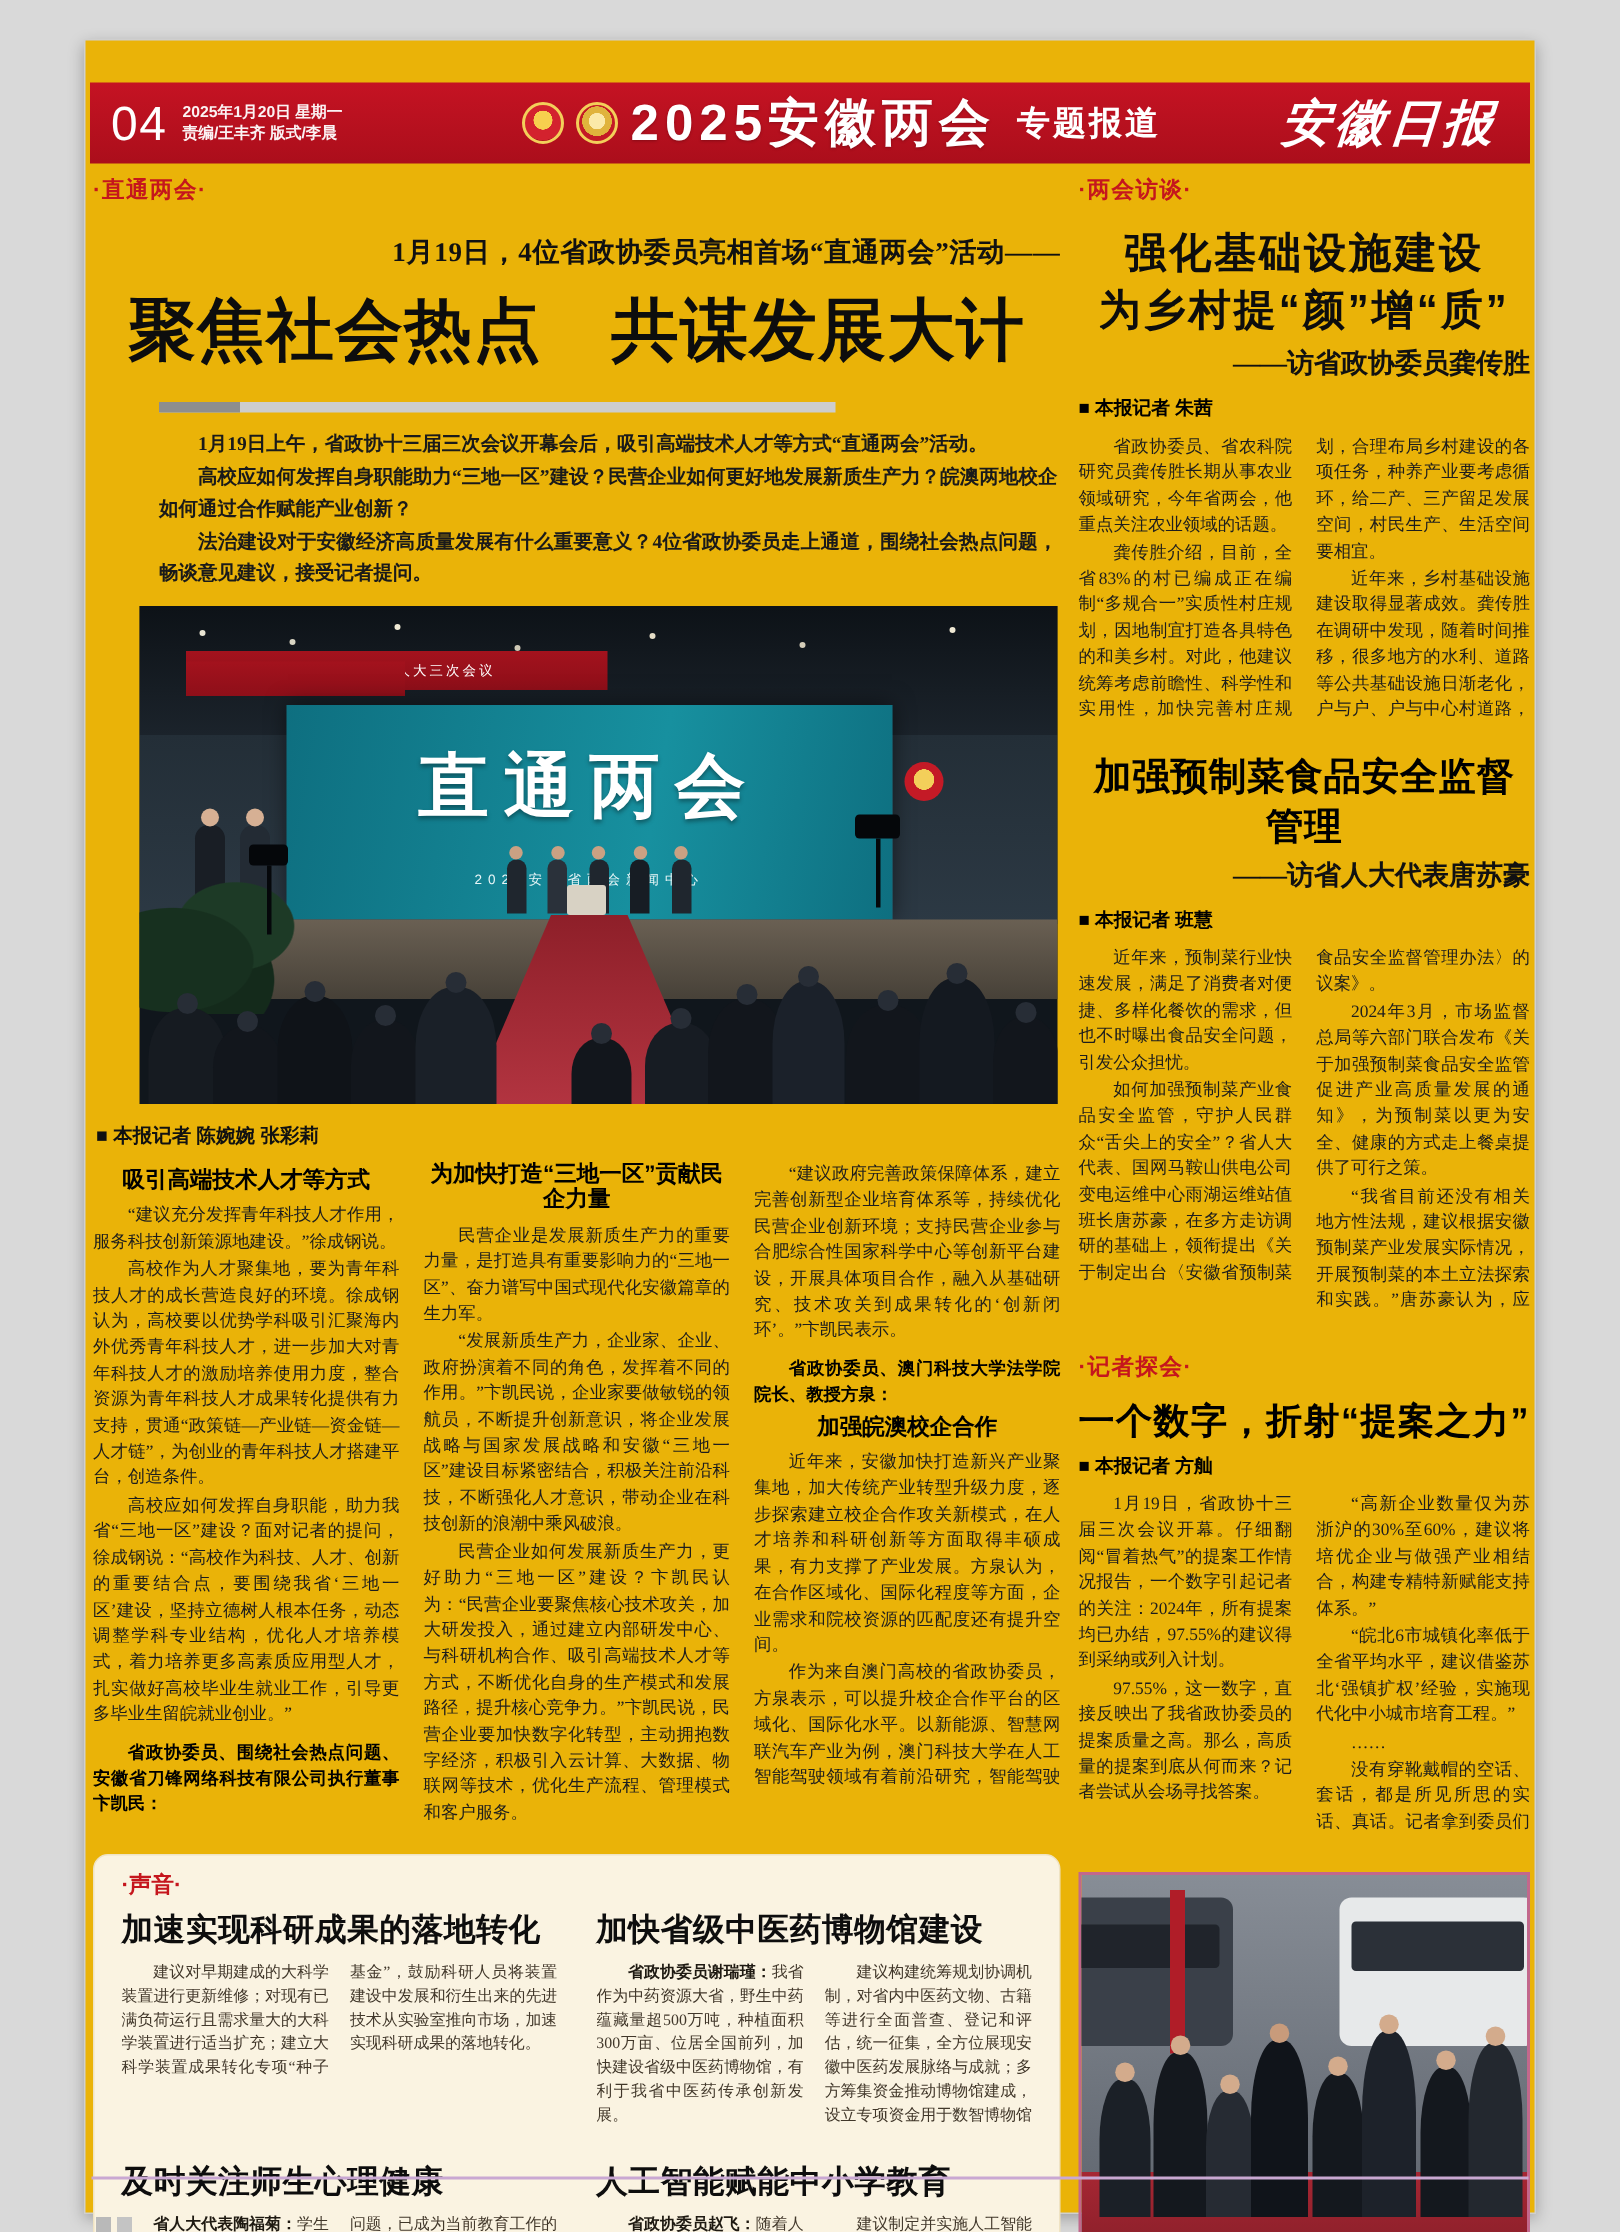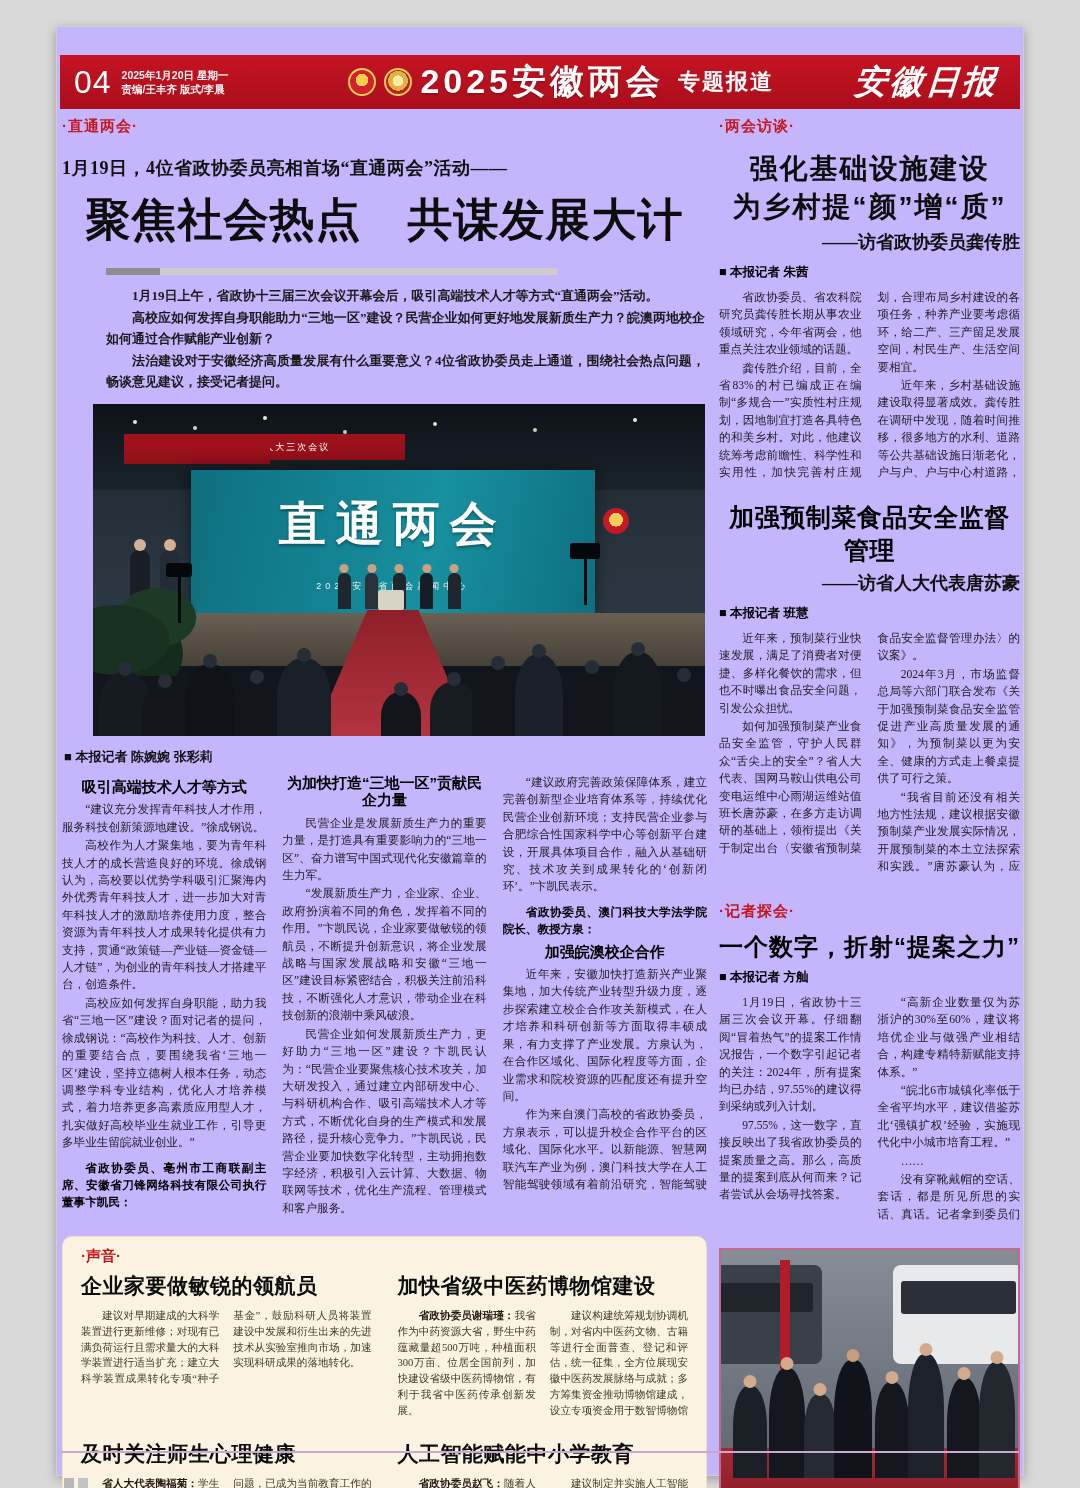--- a/index.html
+++ b/index.html
@@ -1,17 +1,17 @@
 <!DOCTYPE html>
 <html><head>
 <meta charset="utf-8">
 <style>
   html,body{margin:0;padding:0;background:#d9d9d9;width:1080px;height:1488px;overflow:hidden;
     font-family:"Liberation Serif","DejaVu Serif",serif;}
-  .sheet{position:absolute;left:56px;top:26px;width:966px;height:1448px;background:#c4b5fd;
+  .sheet{position:absolute;left:56px;top:26px;width:966px;height:1448px;background:#eab308;
     border:1px solid #cfcfcf;box-shadow:0 3px 10px rgba(0,0,0,.28);}
   
   .masthead-bar{margin:28px 3px 0;height:54px;background:linear-gradient(#c51323,#ab0e1b);
     display:flex;align-items:center;color:#fff;font-family:"Liberation Sans","DejaVu Sans",sans-serif;}
   .pageno{font-size:32px;font-weight:400;margin:0 10px 0 14px;letter-spacing:1px;}
   .dateblock{font-size:10.5px;line-height:14px;font-weight:600;opacity:.95;}
   .banner-center{display:flex;align-items:center;margin-left:120px;gap:8px;}
   .emblem{width:28px;height:28px;border-radius:50%;display:inline-block;
     background:radial-gradient(circle at 50% 42%,#f7cf4e 0 34%,#d3222e 35% 72%,#b3121e 73% 100%);
     border:2px solid #f3cf5a;box-sizing:border-box;}
@@ -19,21 +19,21 @@
   .banner-title{font-size:34px;font-weight:bold;letter-spacing:4px;text-shadow:0 1px 2px rgba(0,0,0,.25);}
   .banner-sub{font-size:22px;font-weight:bold;letter-spacing:2px;margin-left:6px;}
   .masthead{margin-left:auto;margin-right:22px;font-family:"DejaVu Serif","Liberation Serif",serif;
     font-size:33px;font-weight:bold;font-style:italic;letter-spacing:3px;transform:skewX(-4deg);}
   
   .content{display:flex;gap:12px;padding:8px 3px 0 5px;}
   .col-left{width:645px;flex:none;}
   .col-right{flex:1;min-width:0;}
   .tag{color:#c5161d;font-weight:bold;font-size:15px;font-family:"Liberation Sans",sans-serif;letter-spacing:1px;}
   
-  .kicker{text-align:left;font-size:18px;font-weight:bold;margin-top:20px;letter-spacing:.5px;color:#111;}
+  .kicker{text-align:right;font-size:18px;font-weight:bold;margin-top:20px;letter-spacing:.5px;color:#111;}
   .headline{text-align:center;font-family:"Liberation Sans","DejaVu Sans",sans-serif;color:#0d0d0d;
     font-size:45px;font-weight:900;letter-spacing:1px;margin:10px 0 18px;}
   .lead-rule{height:7px;background:#cdcdcd;margin:0 150px 10px 44px;position:relative;}
   .lead-rule:before{content:"";position:absolute;left:0;top:0;width:54px;height:100%;background:#8e8e8e;}
   .lead{margin:0 2px 12px 44px;}
   .lead .fi-p{font-size:13px;font-weight:600;line-height:21px;text-indent:2em;color:#1a1a1a;text-align:justify;}
   
   .photo{position:relative;margin-left:31px;width:612px;height:332px;overflow:hidden;background:#10161c;}
   .ph-ceiling{position:absolute;left:0;top:0;right:0;height:26%;background:linear-gradient(#0d1217,#1b232b);}
   .lights{position:absolute;left:40px;top:16px;width:4px;height:4px;border-radius:50%;background:#e8e4d2;
@@ -212,37 +212,37 @@
             <span></span>
         </div>
       </div>
 
       <div class="byline">■ 本报记者 陈婉婉 张彩莉</div>
       <div class="flow flow3">
           <div class="fi fi-head">吸引高端技术人才等方式</div>
           <div class="fi fi-p">“建议充分发挥青年科技人才作用，服务科技创新策源地建设。”徐成钢说。</div>
           <div class="fi fi-p">高校作为人才聚集地，要为青年科技人才的成长营造良好的环境。徐成钢认为，高校要以优势学科吸引汇聚海内外优秀青年科技人才，进一步加大对青年科技人才的激励培养使用力度，整合资源为青年科技人才成果转化提供有力支持，贯通“政策链—产业链—资金链—人才链”，为创业的青年科技人才搭建平台，创造条件。</div>
           <div class="fi fi-p">高校应如何发挥自身职能，助力我省“三地一区”建设？面对记者的提问，徐成钢说：“高校作为科技、人才、创新的重要结合点，要围绕我省‘三地一区’建设，坚持立德树人根本任务，动态调整学科专业结构，优化人才培养模式，着力培养更多高素质应用型人才，扎实做好高校毕业生就业工作，引导更多毕业生留皖就业创业。”</div>
-          <div class="fi fi-sub">省政协委员、亳州市工商联副主席、安徽省刀锋网络科技有限公司执行董事卞凯民：</div>
+          <div class="fi fi-sub">省政协委员、围绕社会热点问题、安徽省刀锋网络科技有限公司执行董事卞凯民：</div>
           <div class="fi fi-head">为加快打造“三地一区”贡献民企力量</div>
           <div class="fi fi-p">民营企业是发展新质生产力的重要力量，是打造具有重要影响力的“三地一区”、奋力谱写中国式现代化安徽篇章的生力军。</div>
           <div class="fi fi-p">“发展新质生产力，企业家、企业、政府扮演着不同的角色，发挥着不同的作用。”卞凯民说，企业家要做敏锐的领航员，不断提升创新意识，将企业发展战略与国家发展战略和安徽“三地一区”建设目标紧密结合，积极关注前沿科技，不断强化人才意识，带动企业在科技创新的浪潮中乘风破浪。</div>
           <div class="fi fi-p">民营企业如何发展新质生产力，更好助力“三地一区”建设？卞凯民认为：“民营企业要聚焦核心技术攻关，加大研发投入，通过建立内部研发中心、与科研机构合作、吸引高端技术人才等方式，不断优化自身的生产模式和发展路径，提升核心竞争力。”卞凯民说，民营企业要加快数字化转型，主动拥抱数字经济，积极引入云计算、大数据、物联网等技术，优化生产流程、管理模式和客户服务。</div>
           <div class="fi fi-p">“建议政府完善政策保障体系，建立完善创新型企业培育体系等，持续优化民营企业创新环境；支持民营企业参与合肥综合性国家科学中心等创新平台建设，开展具体项目合作，融入从基础研究、技术攻关到成果转化的‘创新闭环’。”卞凯民表示。</div>
           <div class="fi fi-sub">省政协委员、澳门科技大学法学院院长、教授方泉：</div>
           <div class="fi fi-head">加强皖澳校企合作</div>
           <div class="fi fi-p">近年来，安徽加快打造新兴产业聚集地，加大传统产业转型升级力度，逐步探索建立校企合作攻关新模式，在人才培养和科研创新等方面取得丰硕成果，有力支撑了产业发展。方泉认为，在合作区域化、国际化程度等方面，企业需求和院校资源的匹配度还有提升空间。</div>
           <div class="fi fi-p">作为来自澳门高校的省政协委员，方泉表示，可以提升校企合作平台的区域化、国际化水平。以新能源、智慧网联汽车产业为例，澳门科技大学在人工智能驾驶领域有着前沿研究，智能驾驶领域的校企合作完全可以成为皖澳两地科技创新合作的新平台。</div>
         </div>
 
       <div class="voices">
         <div class="v-tag">·声音·</div>
         <div class="v-grid">
           <div class="v-art">
-            <h3>企业家要做敏锐的领航员</h3>
+            <h3>加速实现科研成果的落地转化</h3>
             <div class="v-body v-b1">
                 <div class="fi fi-p">建议对早期建成的大科学装置进行更新维修；对现有已满负荷运行且需求量大的大科学装置进行适当扩充；建立大科学装置成果转化专项“种子基金”，鼓励科研人员将装置建设中发展和衍生出来的先进技术从实验室推向市场，加速实现科研成果的落地转化。</div>
               </div>
           </div>
           <div class="v-art">
             <h3>加快省级中医药博物馆建设</h3>
             <div class="v-body v-b2">
                 <div class="fi fi-p"><b>省政协委员谢瑞瑾：</b>我省作为中药资源大省，野生中药蕴藏量超500万吨，种植面积300万亩、位居全国前列，加快建设省级中医药博物馆，有利于我省中医药传承创新发展。</div>
                 <div class="fi fi-p">建议构建统筹规划协调机制，对省内中医药文物、古籍等进行全面普查、登记和评估，统一征集，全方位展现安徽中医药发展脉络与成就；多方筹集资金推动博物馆建成，设立专项资金用于数智博物馆建设；强化专业人才引育并举，优化我省高校专业布局，增设“中医药+博物馆学”交叉专业，培养复合型人才；运用AI赋能数字化展示与互动体验设计。</div>
               </div>

